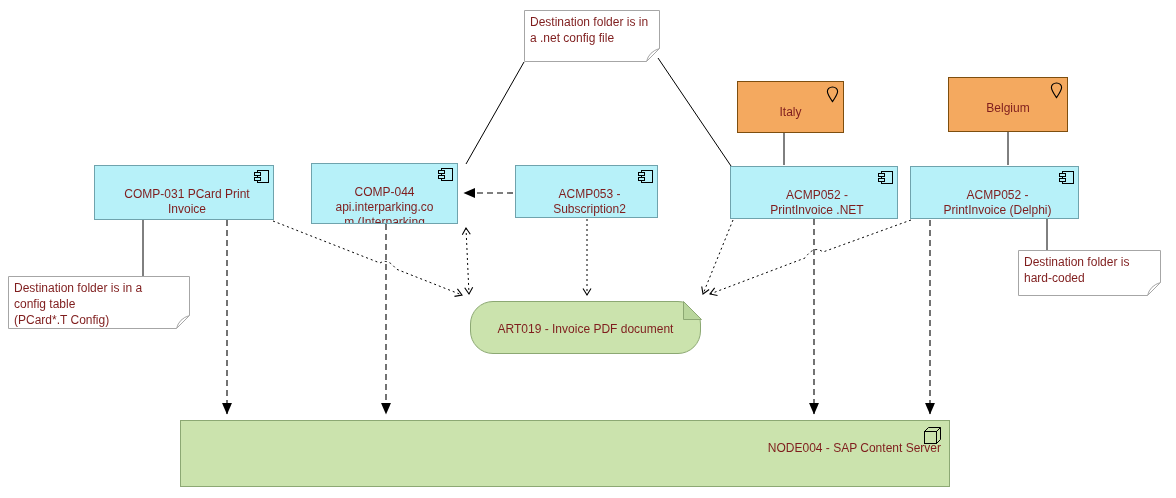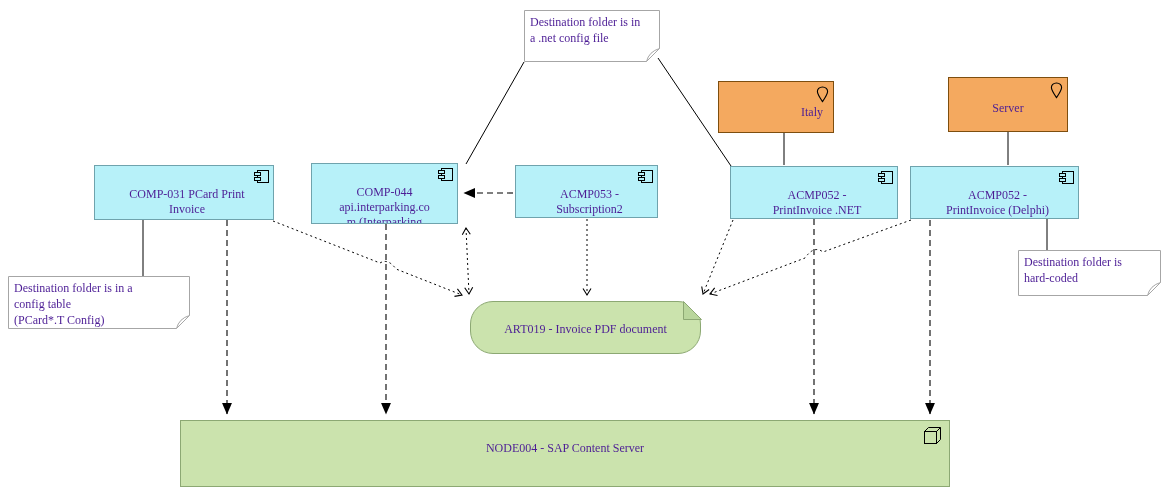--- a/index.html
+++ b/index.html
@@ -1,18 +1,18 @@
 <!DOCTYPE html>
 <html><head>
 <meta charset="utf-8">
 <style>
   html,body{margin:0;padding:0;background:#fff;}
   .canvas{
     position:relative;width:1176px;height:498px;background:#ffffff;
-    font-family:Liberation Serif, serif;font-size:12px;color:#4c1d95;
+    font-family:Liberation Sans, sans-serif;font-size:12px;color:#7f1d1d;
     overflow:hidden;
   }
   .wires{position:absolute;left:0;top:0;z-index:1;}
   .el{
     position:absolute;box-sizing:border-box;border:1px solid;z-index:2;
     text-align:center;white-space:pre-line;line-height:15px;overflow:hidden;
   }
   .component{background:#b7f1f9;border-color:#6fa3ad;padding:6px 4px 0 10px;}
   .location{background:#f4a95f;border-color:#7d4e0f;padding:8px 10px 0 10px;}
   .green{background:#cbe3ad;border-color:#8ca873;padding:5px 8px 0 8px;}
@@ -22,26 +22,26 @@
   }
   .notetext{
     position:absolute;z-index:3;padding:4px 6px;box-sizing:border-box;
     text-align:left;white-space:pre-line;line-height:16px;overflow:hidden;
   }
   .cornericon{position:absolute;top:4px;right:4px;z-index:4;}
   .fold{position:absolute;top:0;right:0;z-index:3;}
   #comp031{left:94px;top:165px;width:180px;height:55px;}
   #comp039{left:311px;top:163px;width:147px;height:61px;padding-left:8px;padding-right:8px;}
   #acmp053{left:515px;top:165px;width:143px;height:53px;}
-  #italy{left:718px;top:81px;width:116px;height:52px;text-align:right;}
+  #italy{left:737px;top:81px;width:107px;height:52px;}
   #belgium{left:948px;top:77px;width:120px;height:55px;}
   #acmp052net{left:730px;top:166px;width:168px;height:53px;}
   #acmp052delphi{left:910px;top:166px;width:169px;height:53px;}
   #art019{left:470px;top:301px;width:231px;height:53px;}
-  #node004{left:180px;top:420px;width:770px;height:67px;}
+  #node004{left:180px;top:420px;width:770px;height:67px;text-align:right;}
   #note-top-text{left:524px;top:10px;width:136px;height:52px;}
   #note-left-text{left:8px;top:276px;width:182px;height:53px;}
   #note-right-text{left:1018px;top:250px;width:143px;height:46px;}
 </style>
 </head>
 <body>
 
 <div class="canvas">
 
   <svg class="wires" width="1176" height="498" viewBox="0 0 1176 498">
@@ -150,21 +150,21 @@
   </div>
 
   <div class="el location" id="italy">
     <span>Italy</span>
     <svg class="cornericon" width="13" height="17" viewBox="0 0 13 17">
       <path d="M6.5,1 C3.2,1 1.4,3.4 1.4,5.4 C1.4,8 6.5,15.6 6.5,15.6 C6.5,15.6 11.6,8 11.6,5.4 C11.6,3.4 9.8,1 6.5,1 Z" fill="none" stroke="#000" stroke-width="1.1"></path>
     </svg>
   </div>
 
   <div class="el location" id="belgium">
-    <span>Server</span>
+    <span>Belgium</span>
     <svg class="cornericon" width="13" height="17" viewBox="0 0 13 17">
       <path d="M6.5,1 C3.2,1 1.4,3.4 1.4,5.4 C1.4,8 6.5,15.6 6.5,15.6 C6.5,15.6 11.6,8 11.6,5.4 C11.6,3.4 9.8,1 6.5,1 Z" fill="none" stroke="#000" stroke-width="1.1"></path>
     </svg>
   </div>
 
   <div class="el green artifact" id="art019">
     <span>ART019 - Invoice PDF document</span>
   </div>
   <svg class="fold" style="left:683px;top:301px;position:absolute;" width="19" height="19" viewBox="0 0 19 19">
     <path d="M0.5,0.5 L18.5,18.5 L0.5,18.5 Z" fill="#b9d69c" stroke="#8ca873"></path>

